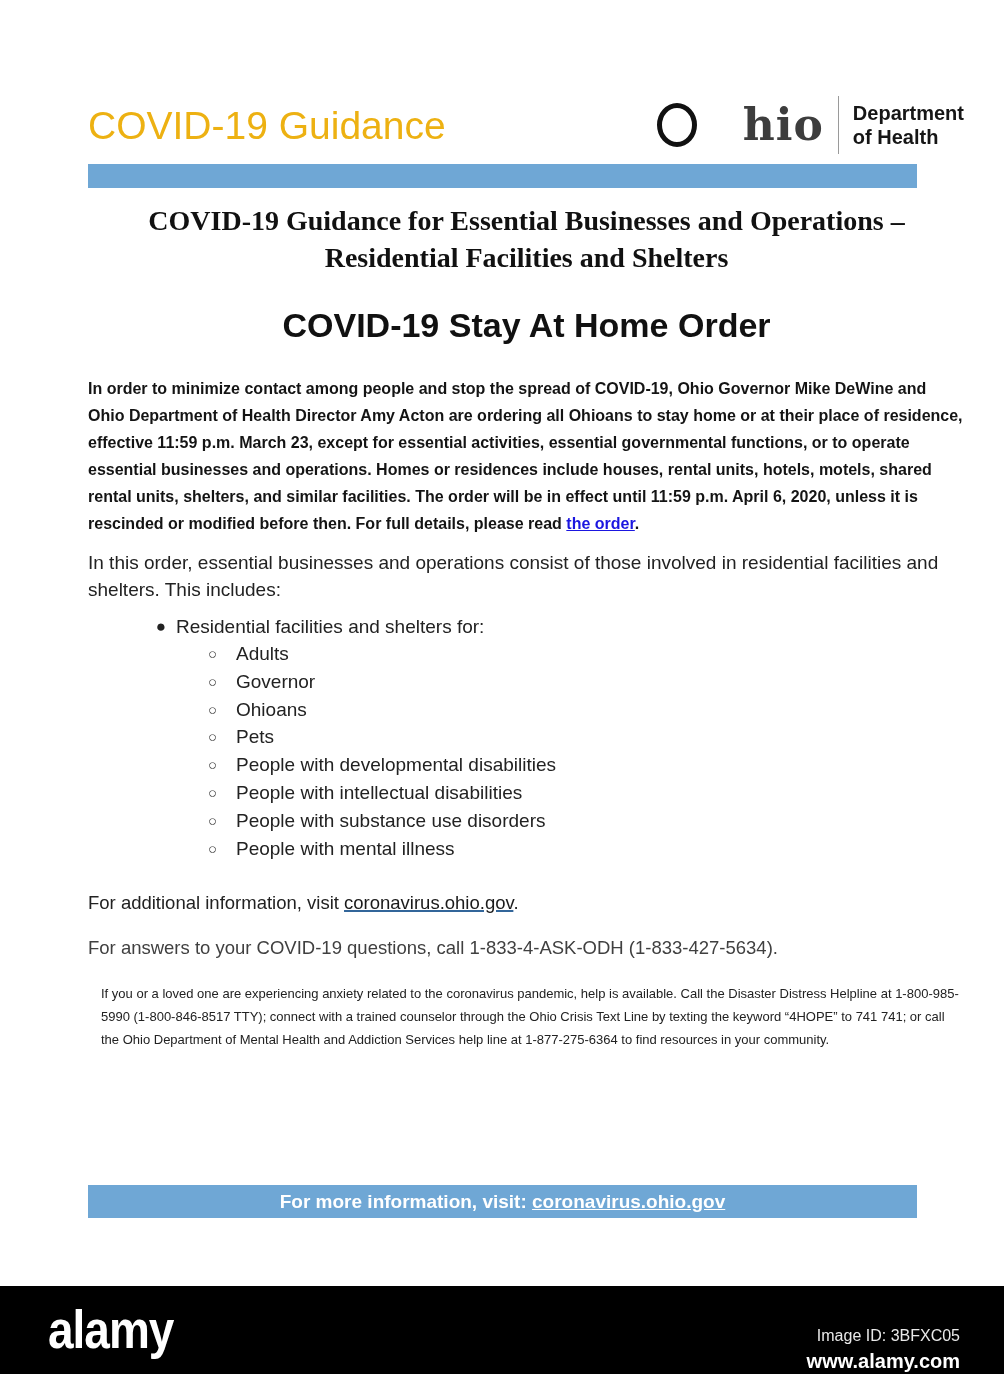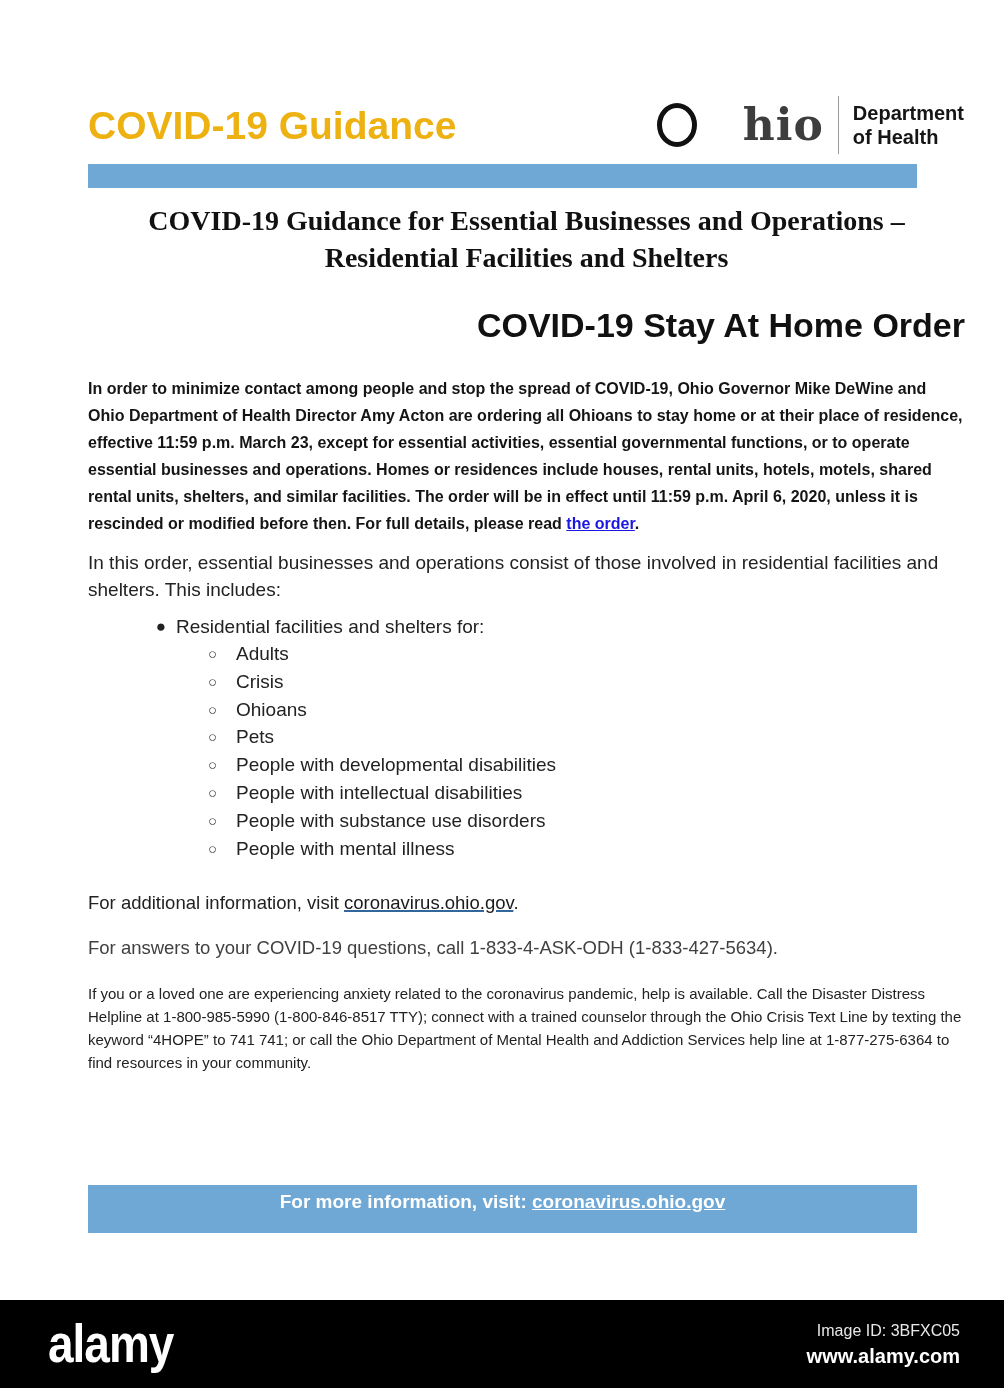--- a/index.html
+++ b/index.html
@@ -9,21 +9,21 @@
     background:#ffffff; overflow:hidden;
     font-family:"Liberation Sans", sans-serif; color:#1a1a1a;
   }
 
   
   .header-row {
     position:absolute; top:96px; left:88px; right:40px;
     display:flex; justify-content:space-between; align-items:flex-start;
   }
   .brand-title {
-    font-size:39px; font-weight:bold; color:var(--gold); letter-spacing:0;
+    font-size:39px; font-weight:normal; color:var(--gold); letter-spacing:0;
     padding-top:8px;
   }
   .ohio-logo { display:flex; align-items:center; }
   .ohio-wordmark { display:flex; align-items:center;gap:44px; }
   .ohio-o {
     display:inline-block; width:40px; height:44px; border:5px solid #111;
     border-radius:50%;
   }
   .ohio-hio {
     font-family:"DejaVu Serif", serif; font-weight:bold; font-size:44px;
@@ -34,21 +34,21 @@
 
   .blue-bar {
     position:absolute; top:164px; left:88px; width:829px; height:24px;
     background:var(--bar_blue);
   }
 
   
   .content { position:absolute; top:202px; left:88px; width:877px; }
   .doc-title { text-align:center; font-size:28px; font-weight:bold; line-height:37px; color:#111; }
   .doc-title span { display:block;font-family:Liberation Serif, serif; }
-  .order-title { text-align:right; font-size:34px; font-weight:bold; margin-top:30px; color:#111; }
+  .order-title { text-align:center; font-size:34px; font-weight:bold; margin-top:30px; color:#111; }
 
   .intro {
     margin-top:30px; font-size:16px; font-weight:bold; 
     line-height:27px; color:#141414;
   }
   .intro a { color:var(--link_blue); text-decoration:underline; }
 
   .includes { margin-top:12px; font-size:19px; line-height:27px; color:#222; }
 
   .bullet-list { margin-top:10px; list-style:none; }
@@ -59,34 +59,34 @@
   .sub-item .circle {
     width:28px; margin-left:120px; text-align:left; font-size:15px; color:#444;
   }
 
   .additional { margin-top:30px; font-size:18.5px; color:#222; }
   .dark-link {
     color:#1a1a1a; text-decoration:underline;
     text-decoration-color:var(--underline_blue); text-decoration-thickness:2px;
   }
   .questions { margin-top:23px; font-size:18.5px; color:#404040; }
-  .helpline { margin-top:23px; font-size:15px; line-height:23px; color:#222; }
+  .helpline { margin-top:23px; font-size:13px; line-height:23px; color:#222;margin-left:13px; }
 
   
   .footer-bar {
-    position:absolute; top:1185px; left:88px; width:829px; height:48px;
+    position:absolute; top:1185px; left:88px; width:829px; height:33px;
     background:var(--bar_blue); color:#ffffff; font-weight:bold; font-size:19px;
     text-align:center; line-height:33px;
   }
   .footer-bar a { color:#ffffff; text-decoration:underline; }
 
   
   .alamy-bar {
-    position:absolute; left:0; bottom:2px; width:1004px; height:88px;
-    background:var(--black_bar); display:flex; align-items:center;
+    position:absolute; left:0; bottom:16px; width:1004px; height:88px;
+    background:var(--black_bar); display:flex; align-items:flex-end;
     justify-content:space-between; padding:0 44px 0 48px;
   }
   .alamy-logo {
     color:#ffffff; font-weight:bold; font-size:46px; letter-spacing:-1px;
     transform:scaleY(1.15); line-height:88px;
   }
   .alamy-meta { text-align:right; }
   .alamy-id { color:#e9e9e9; font-size:16px; line-height:24px; }
   .alamy-site { color:#ffffff; font-size:20px; font-weight:bold; line-height:26px; }
 </style>
@@ -133,21 +133,21 @@
       <li>
         <ul class="sub-list">
 
             <li class="sub-item">
               <span class="circle">○</span>
               <span>Adults</span>
             </li>
 
             <li class="sub-item">
               <span class="circle">○</span>
-              <span>Crisis</span>
+              <span>Governor</span>
             </li>
 
             <li class="sub-item">
               <span class="circle">○</span>
               <span>Ohioans</span>
             </li>
 
             <li class="sub-item">
               <span class="circle">○</span>
               <span>Pets</span>

